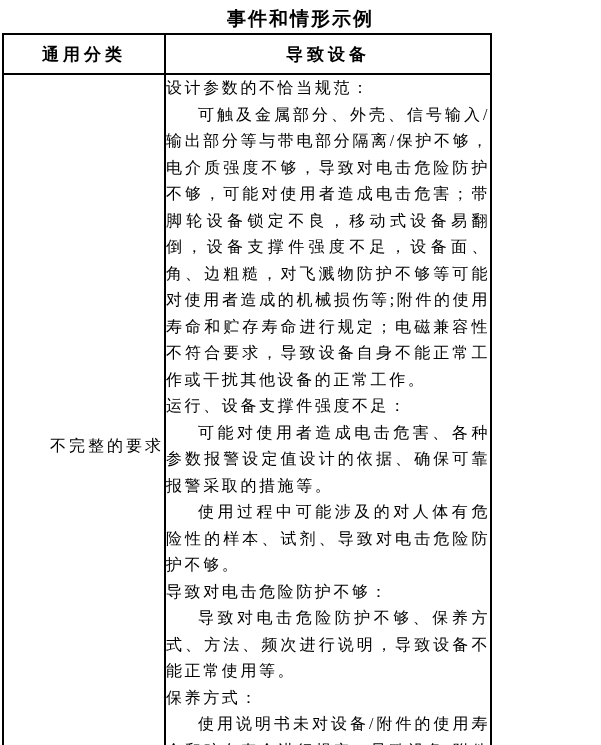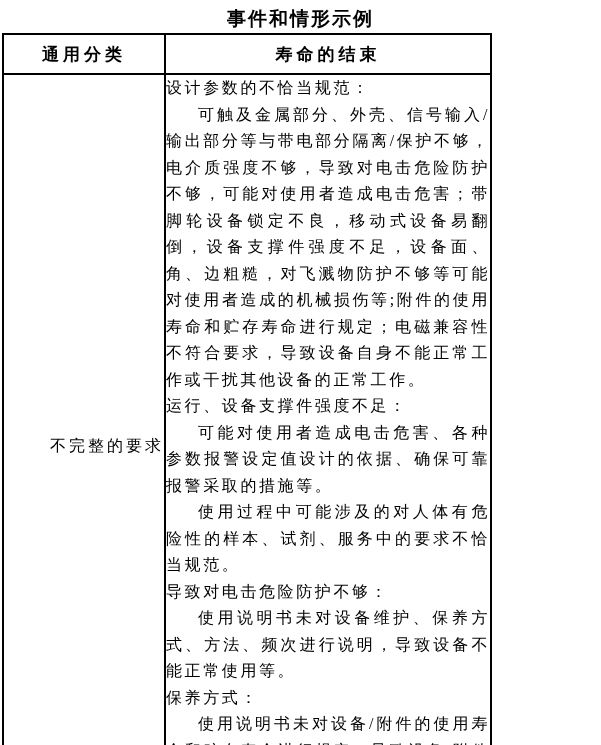--- a/index.html
+++ b/index.html
@@ -75,35 +75,35 @@
 </head>
 <body>
 
 <div class="page">
   <div class="doc-title">事件和情形示例</div>
 
   <table class="events-table">
     <thead>
       <tr>
         <th class="col-category">通用分类</th>
-        <th class="col-events">寿命的结束</th>
+        <th class="col-events">导致设备</th>
       </tr>
     </thead>
     <tbody>
       <tr>
         <td class="category-cell">不完整的要求</td>
         <td class="events-cell">
           <div id="paragraphs">
               <p>设计参数的不恰当规范：</p>
               <p class="indent">可触及金属部分、外壳、信号输入/输出部分等与带电部分隔离/保护不够，电介质强度不够，导致对电击危险防护不够，可能对使用者造成电击危害；带脚轮设备锁定不良，移动式设备易翻倒，设备支撑件强度不足，设备面、角、边粗糙，对飞溅物防护不够等可能对使用者造成的机械损伤等;附件的使用寿命和贮存寿命进行规定；电磁兼容性不符合要求，导致设备自身不能正常工作或干扰其他设备的正常工作。</p>
               <p>运行、设备支撑件强度不足：</p>
               <p class="indent">可能对使用者造成电击危害、各种参数报警设定值设计的依据、确保可靠报警采取的措施等。</p>
-              <p class="indent">使用过程中可能涉及的对人体有危险性的样本、试剂、服务中的要求不恰当规范。</p>
+              <p class="indent">使用过程中可能涉及的对人体有危险性的样本、试剂、导致对电击危险防护不够。</p>
               <p>导致对电击危险防护不够：</p>
-              <p class="indent">使用说明书未对设备维护、保养方式、方法、频次进行说明，导致设备不能正常使用等。</p>
+              <p class="indent">导致对电击危险防护不够、保养方式、方法、频次进行说明，导致设备不能正常使用等。</p>
               <p>保养方式：</p>
               <p class="indent">使用说明书未对设备/附件的使用寿命和贮存寿命进行规定，导致设备/附件超期非正常使用导致吸光度异常等，安全性能出现隐患等。</p>
             </div>
         </td>
       </tr>
     </tbody>
   </table>
 </div>
 
 </body></html>

